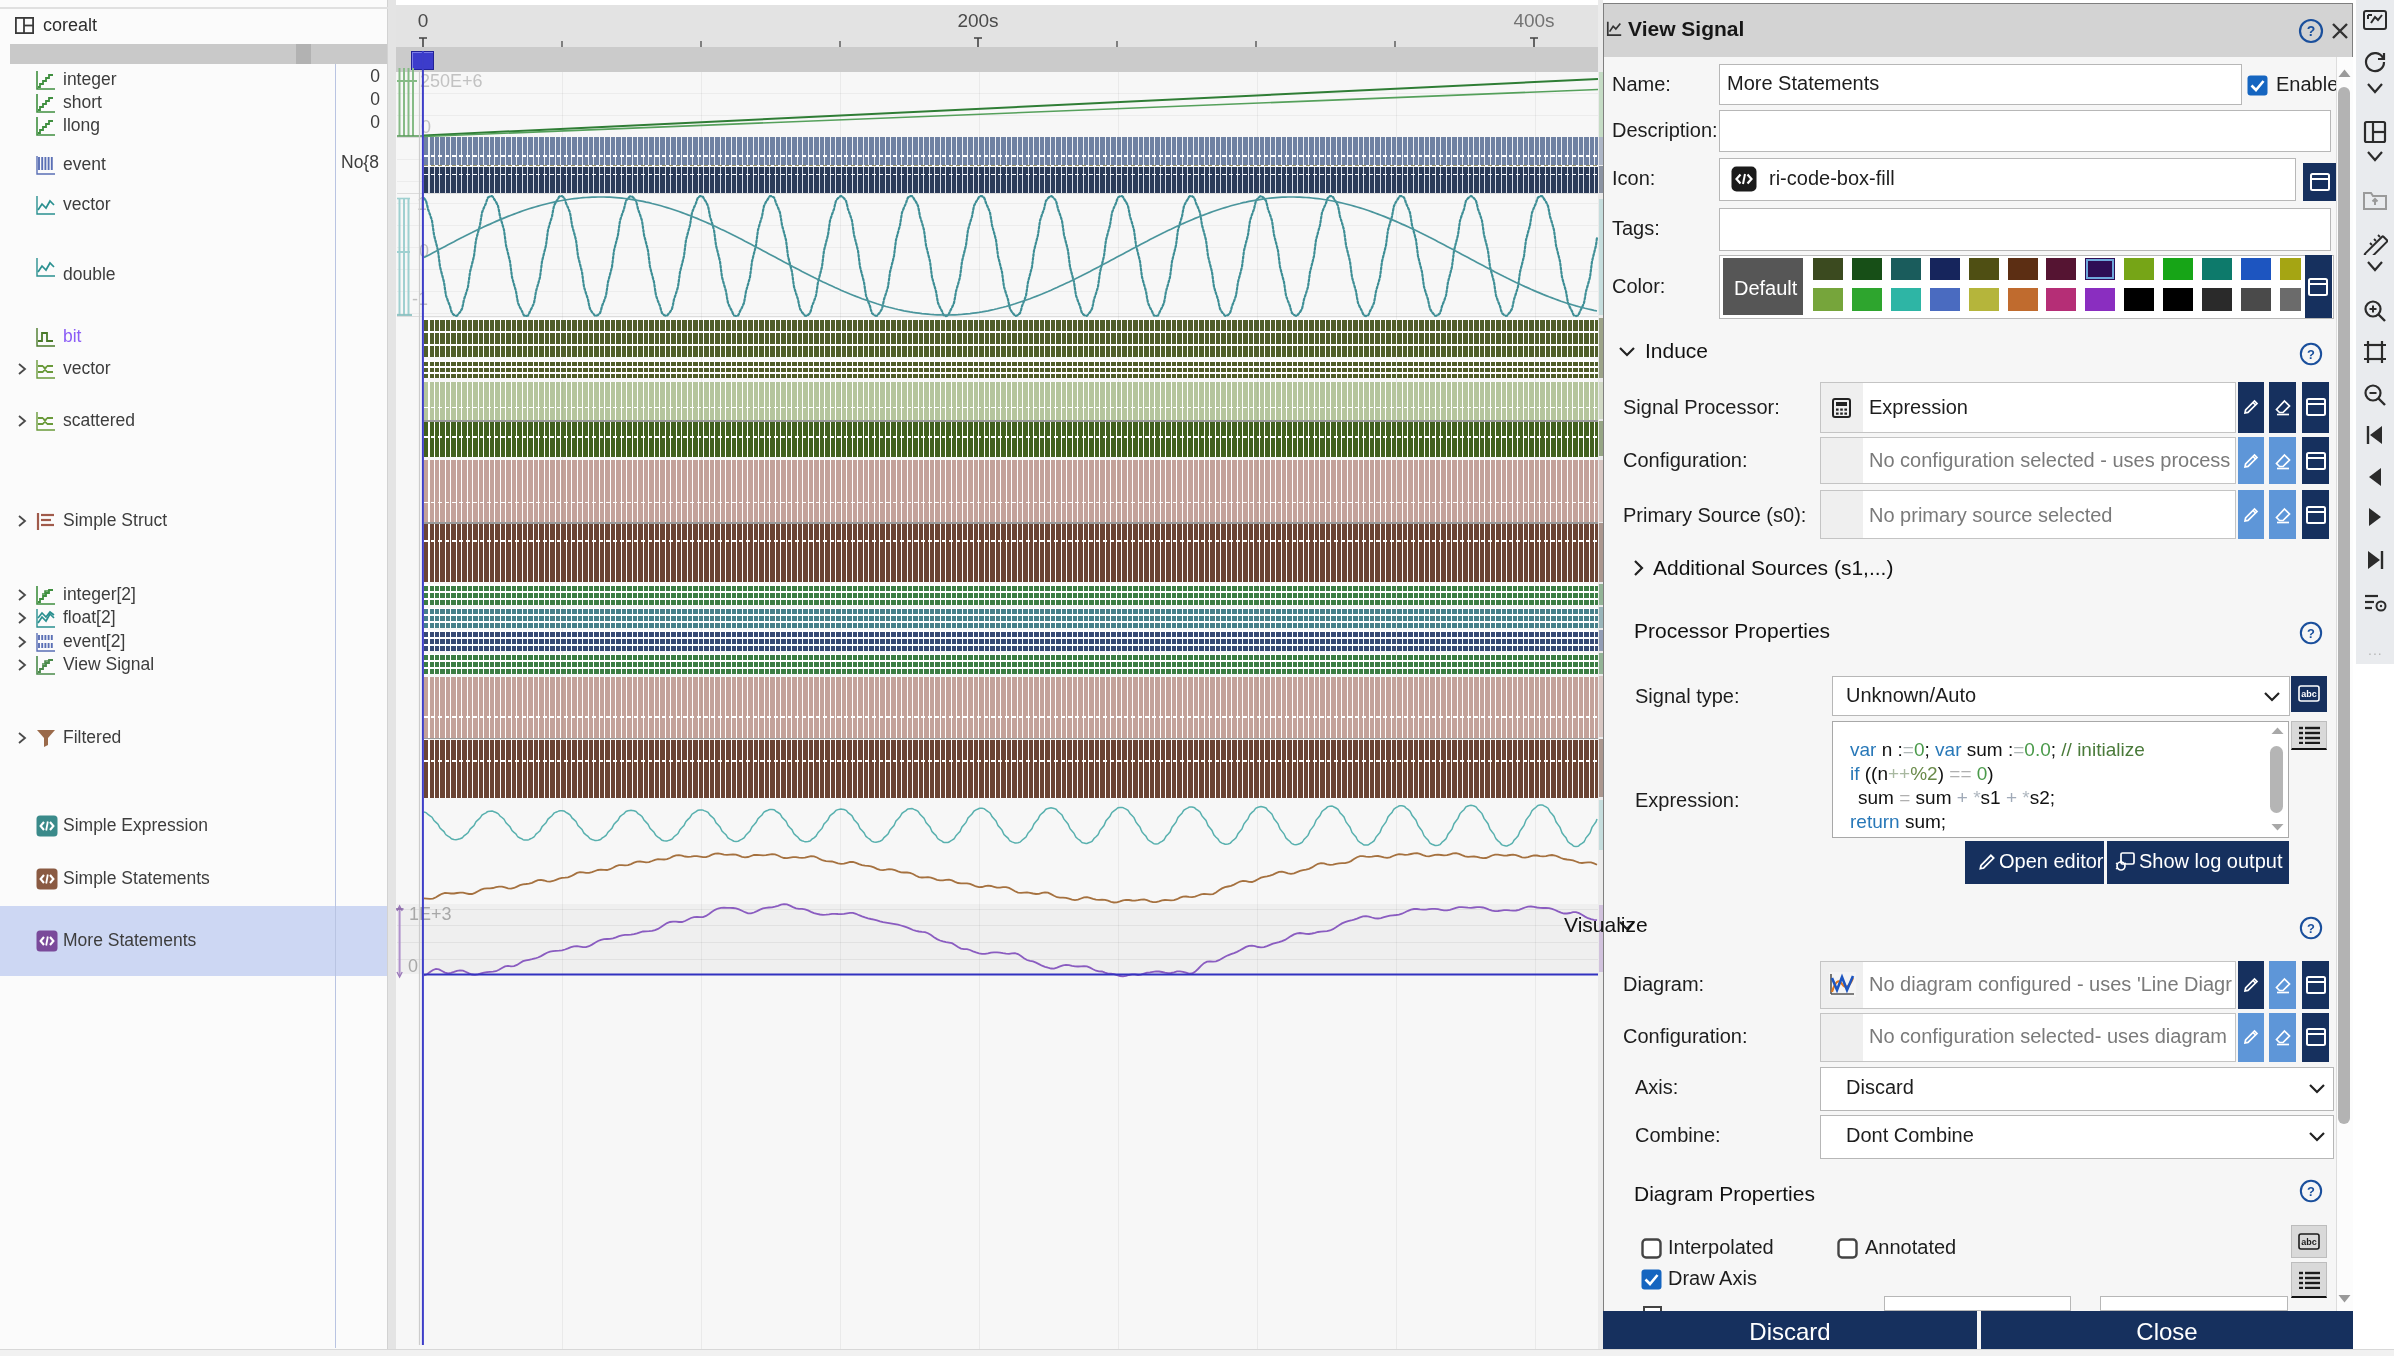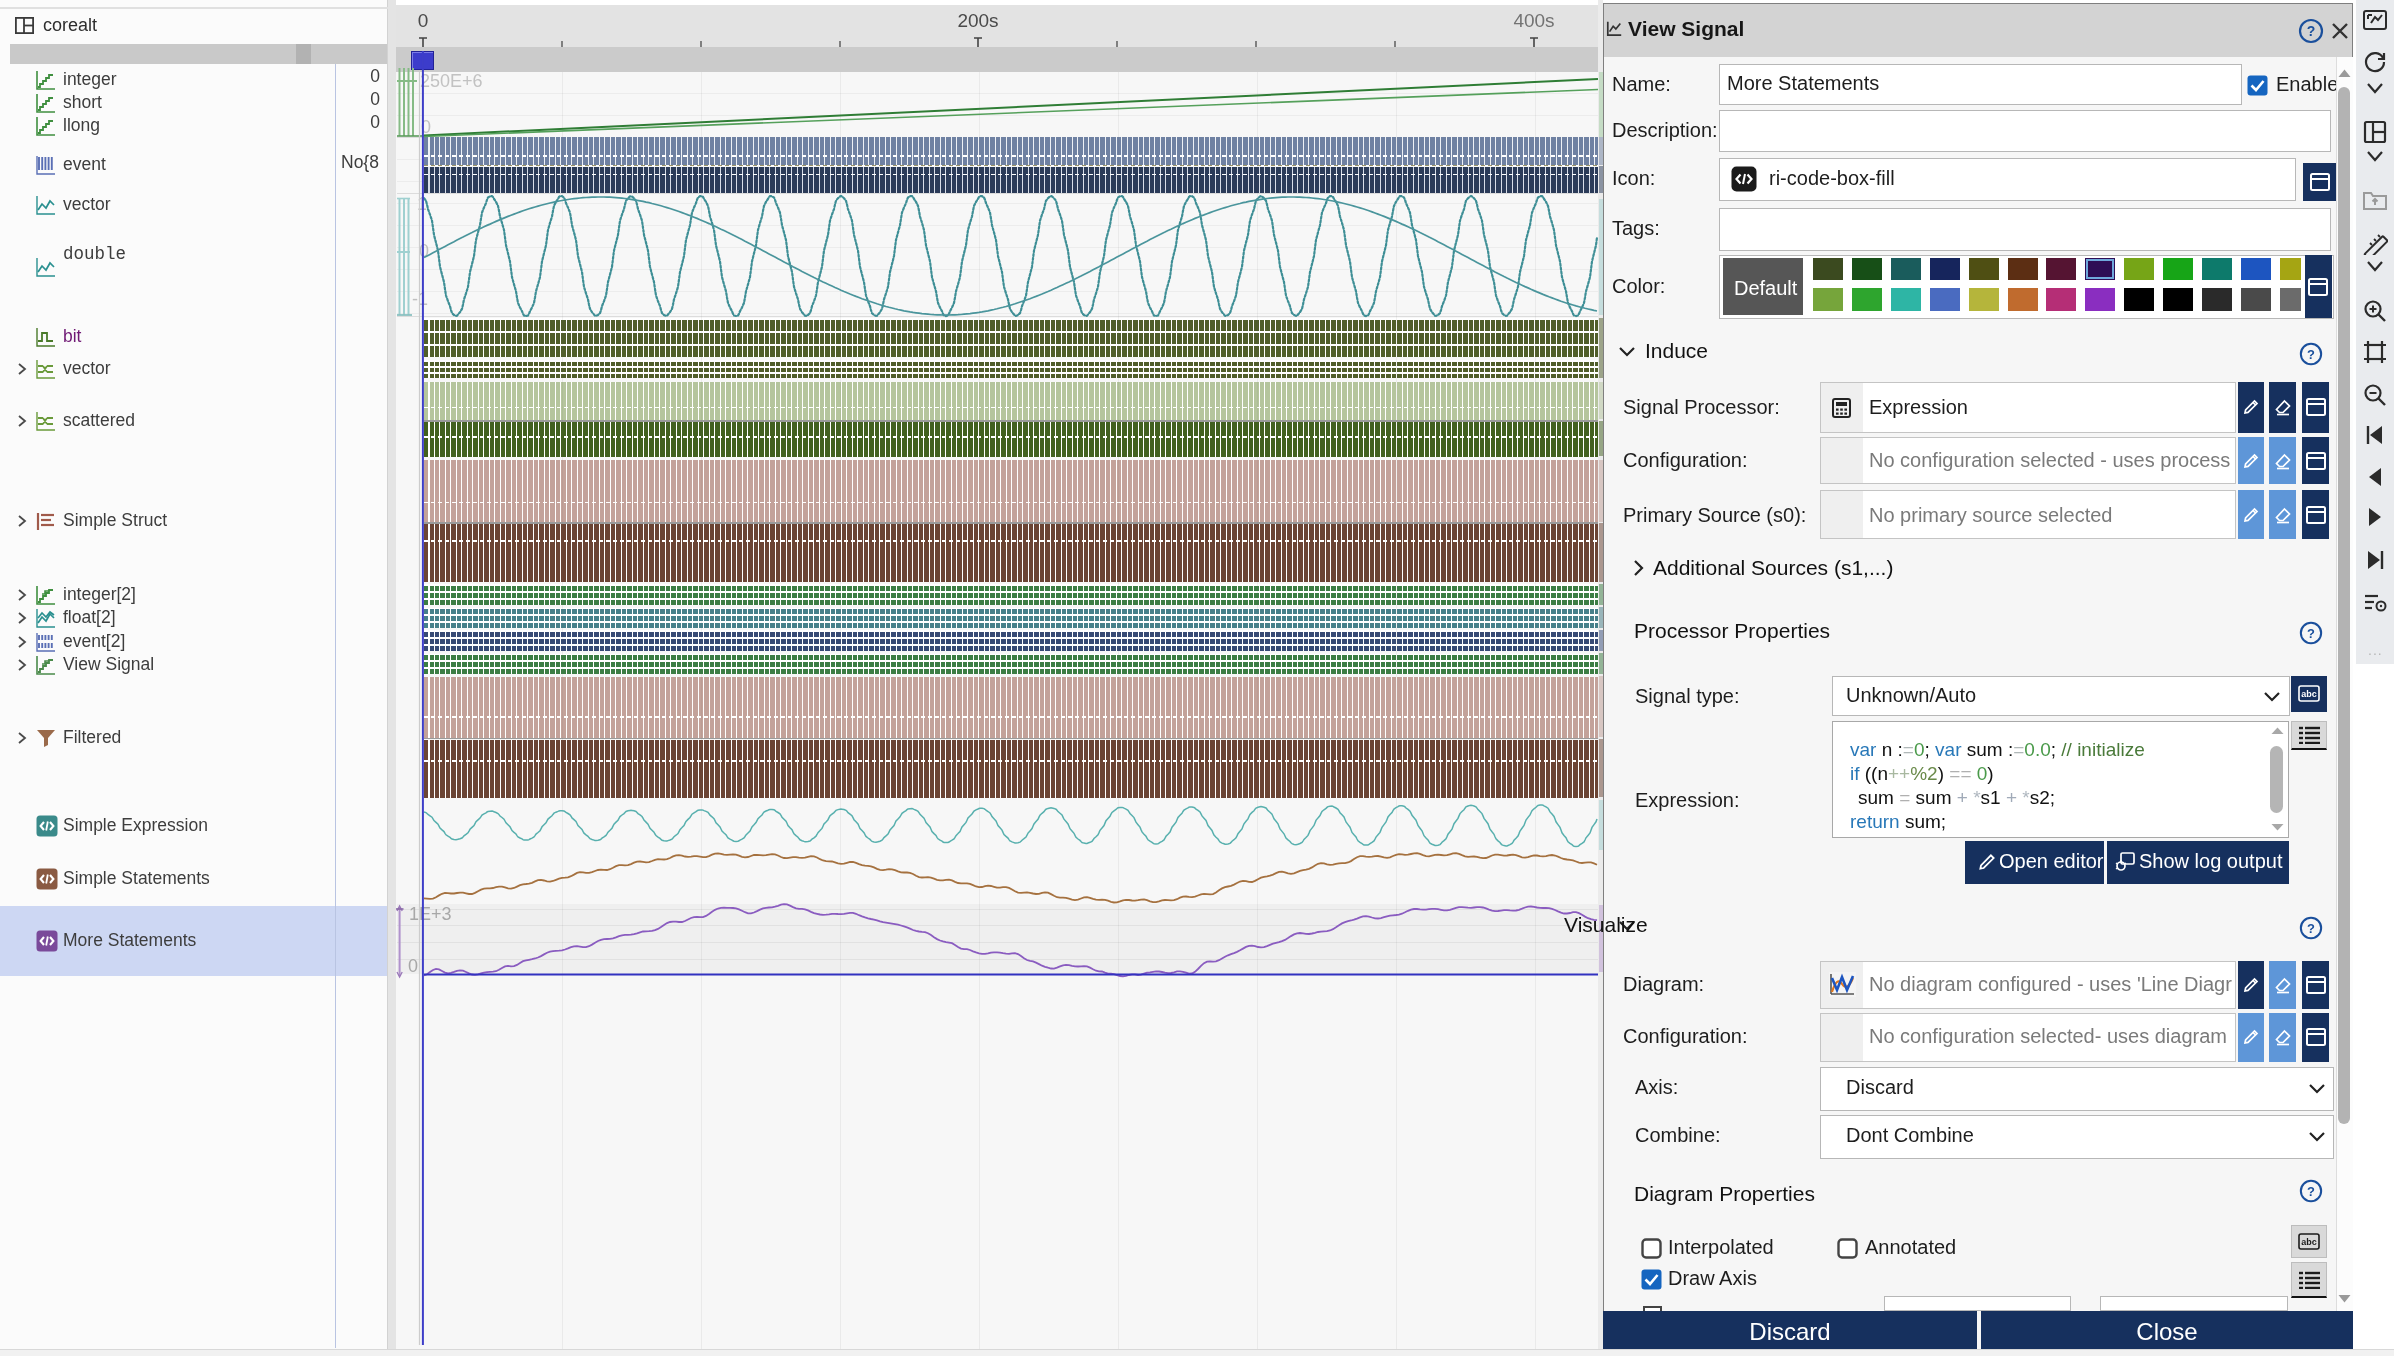--- a/index.html
+++ b/index.html
@@ -54,26 +54,26 @@
 <div class="lbl" style="left:63px;top:154px;font-size:17.5px;color:#3d3d3d;">event</div>
 <svg class="abs" style="left:35px;top:195px" width="21" height="21" viewBox="0 0 21 21">
 <path d="M2 1 L2 19 L20 19" fill="none" stroke="#2a9090" stroke-width="1.4"></path>
 <polyline points="3,15 7,9 11,13 15,6 19,10" fill="none" stroke="#2a9090" stroke-width="1.7"></polyline>
   </svg>
 <div class="lbl" style="left:63px;top:194px;font-size:17.5px;color:#3d3d3d;">vector</div>
 <svg class="abs" style="left:35px;top:257px" width="21" height="21" viewBox="0 0 21 21">
 <path d="M2 1 L2 19 L20 19" fill="none" stroke="#2a9090" stroke-width="1.4"></path>
 <polyline points="3,15 7,9 11,13 15,6 19,10" fill="none" stroke="#2a9090" stroke-width="1.7"></polyline>
   </svg>
-<div class="lbl" style="left:63px;top:244px;font-size:17.5px;color:#3d3d3d;font-family:Liberation Mono, monospace;">double</div>
+<div class="lbl" style="left:63px;top:264px;font-size:17.5px;color:#3d3d3d;">double</div>
 <svg class="abs" style="left:35px;top:327px" width="21" height="21" viewBox="0 0 21 21">
 <path d="M2 1 L2 19 L20 19" fill="none" stroke="#4a7a2a" stroke-width="1.4"></path>
 <polyline points="3,14 7,14 7,6 12,6 12,14 18,14" fill="none" stroke="#4a7a2a" stroke-width="1.8"></polyline>
   </svg>
-<div class="lbl" style="left:63px;top:326px;font-size:17.5px;color:#701a75;">bit</div>
+<div class="lbl" style="left:63px;top:326px;font-size:17.5px;color:#8b5cf6;">bit</div>
 <svg class="abs" style="left:15px;top:362px" width="14" height="14" viewBox="0 0 14 14">
 <path d="M4 2 L10 7 L4 12" fill="none" stroke="#4a4a4a" stroke-width="1.8"></path>
   </svg>
 <svg class="abs" style="left:35px;top:359px" width="21" height="21" viewBox="0 0 21 21">
 <path d="M2 1 L2 19 L20 19" fill="none" stroke="#6a9a3a" stroke-width="1.4"></path>
 <path d="M3 7 L8 7 M12 7 L18 7 M3 13 L8 13 M12 13 L18 13 M8 7 L12 13 M12 7 L8 13" fill="none" stroke="#6a9a3a" stroke-width="1.8"></path>
   </svg>
 <div class="lbl" style="left:63px;top:358px;font-size:17.5px;color:#3d3d3d;">vector</div>
 <svg class="abs" style="left:15px;top:414px" width="14" height="14" viewBox="0 0 14 14">
 <path d="M4 2 L10 7 L4 12" fill="none" stroke="#4a4a4a" stroke-width="1.8"></path>

